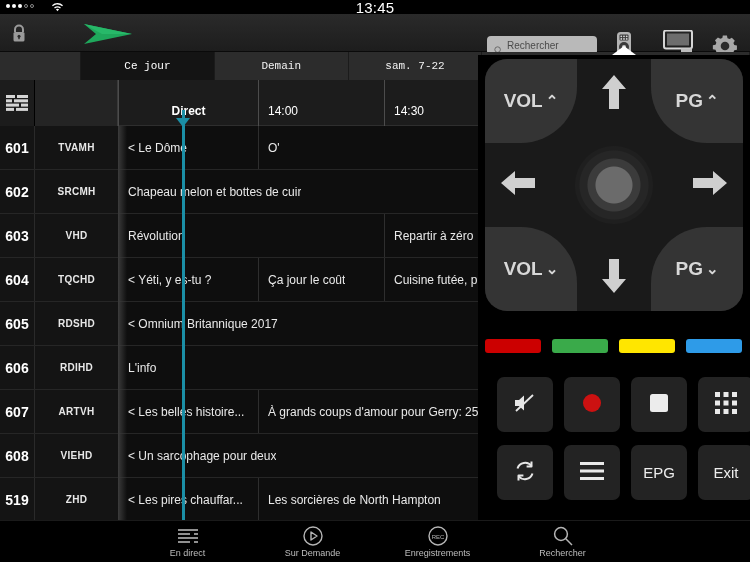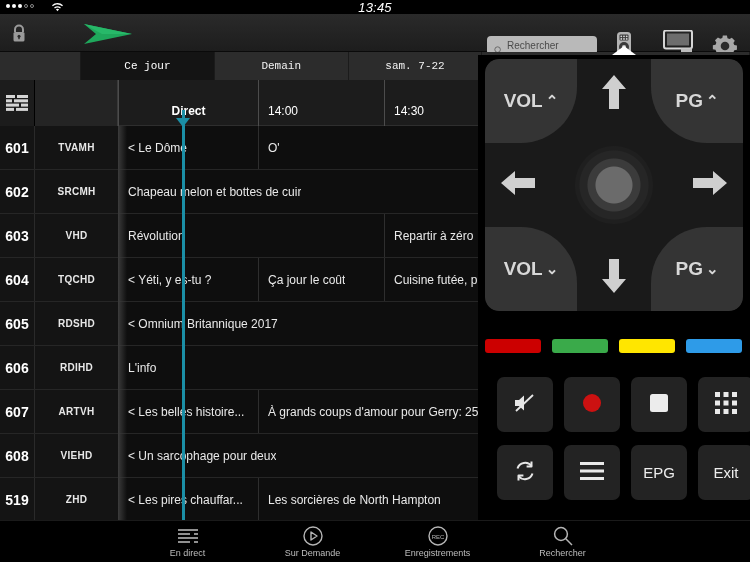--- a/index.html
+++ b/index.html
@@ -15,21 +15,21 @@
   
   .statusbar {
     position:absolute; left:0; top:0; width:750px; height:14px;
     background:#000; color:#fff; font-size:9px;
     display:flex; align-items:center;
   }
   .sb-dots { position:absolute; left:6px; top:4px; display:flex; gap:2px; }
   .sb-dots i { width:4px; height:4px; border-radius:50%; background:#fff; display:block; }
   .sb-dots i.empty { background:transparent; border:1px solid #8a8a8a; width:4px; height:4px; }
   .sb-wifi { position:absolute; left:52px; top:3px; }
-  .sb-time { position:absolute; left:0; right:0; text-align:center; font-size:13px; color:#fff; letter-spacing:.2px;font-style:italic; }
+  .sb-time { position:absolute; left:0; right:0; text-align:center; font-size:15px; color:#fff; letter-spacing:.2px; }
   .sb-right { position:absolute; right:5px; top:2px; display:flex; align-items:center; gap:3px; font-size:9px; color:#fff;margin-top:33px; }
   .sb-batt { width:18px; height:8px; border:1px solid #fff; border-radius:2px; position:relative; }
   .sb-batt::after { content:""; position:absolute; right:-3px; top:2px; width:2px; height:4px; background:#fff; border-radius:0 1px 1px 0; }
   .sb-batt i { position:absolute; left:1px; top:1px; bottom:1px; width:14px; background:#fff; border-radius:1px; display:block; }
 
   
   .topbar {
     position:absolute; left:0; top:14px; width:750px; height:38px;
     background:linear-gradient(#2a2a2a,#1d1d1d);
     border-bottom:1px solid #0a0a0a;
@@ -123,21 +123,21 @@
     border-top:9px solid #1b8fa6; z-index:13; pointer-events:none;
   }
 
   
   .remote {
     position:absolute; left:478px; top:55px; width:272px; height:465px;
     background:#000; z-index:20;
   }
   .dpadwrap {
     position:absolute; left:7px; top:4px; width:258px; height:252px;
-    background:#1a1a1a; border-radius:14px; overflow:hidden;padding-left:27px;
+    background:#1a1a1a; border-radius:22px; overflow:hidden;padding-left:27px;
   }
   .dpad { position:absolute; inset:0; }
   .corner {
     position:absolute; width:92px; height:84px; background:#343434;
     display:flex; align-items:center; justify-content:center;
     font-size:19px; font-weight:bold; color:#d8d8d8; cursor:pointer;
   }
   .c-tl { left:0; top:0; border-bottom-right-radius:56px; border-top-left-radius:14px; }
   .c-tr { right:0; top:0; border-bottom-left-radius:56px; border-top-right-radius:14px; }
   .c-bl { left:0; bottom:0; border-top-right-radius:56px; border-bottom-left-radius:14px; }

